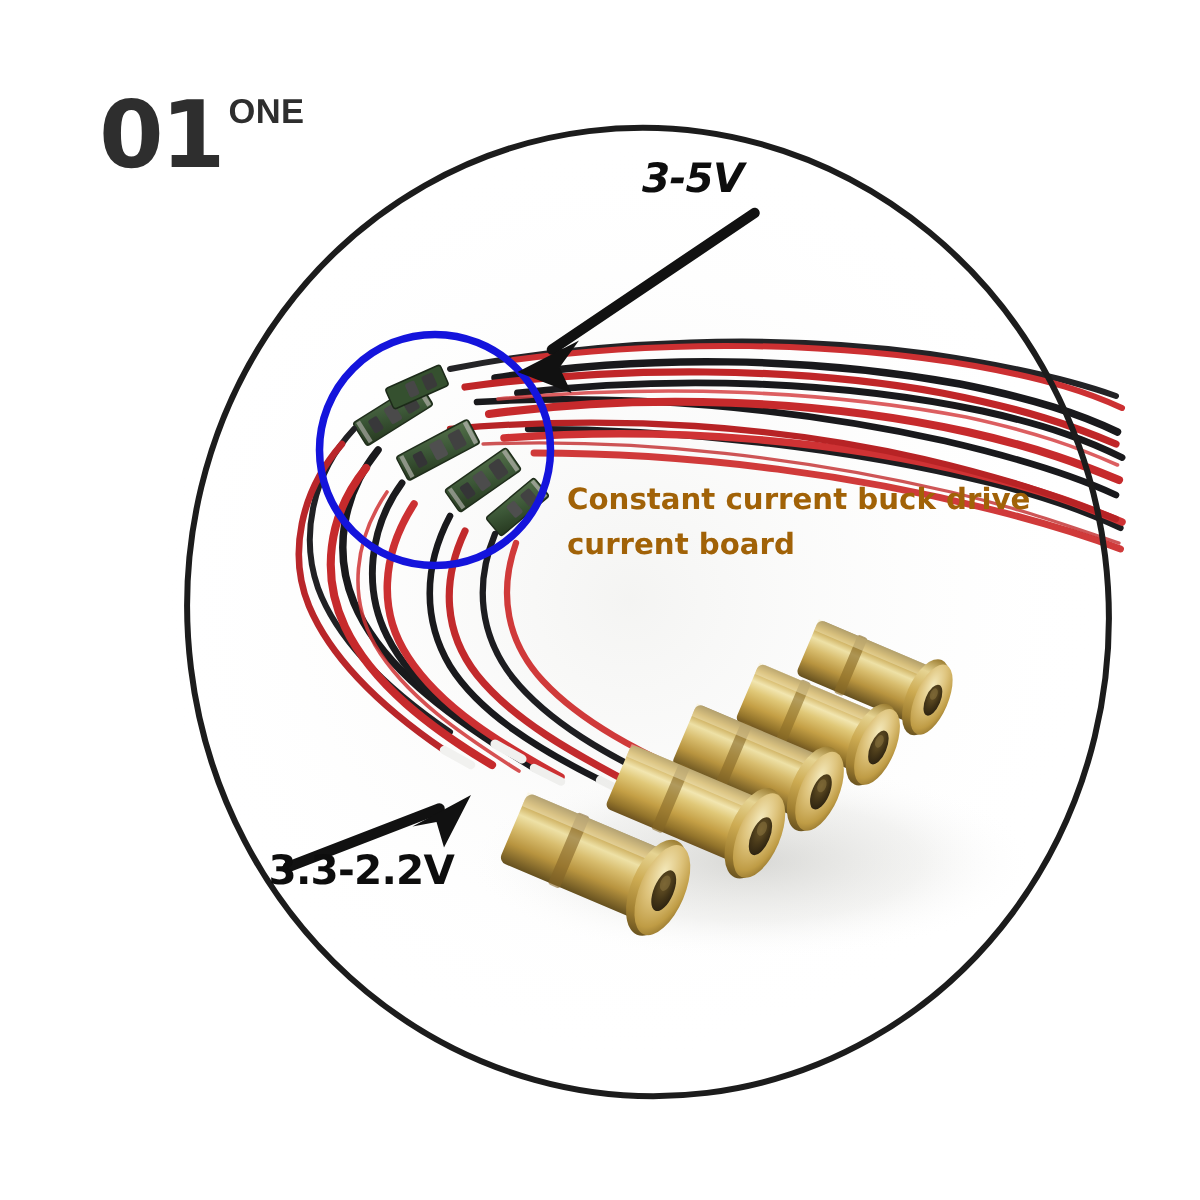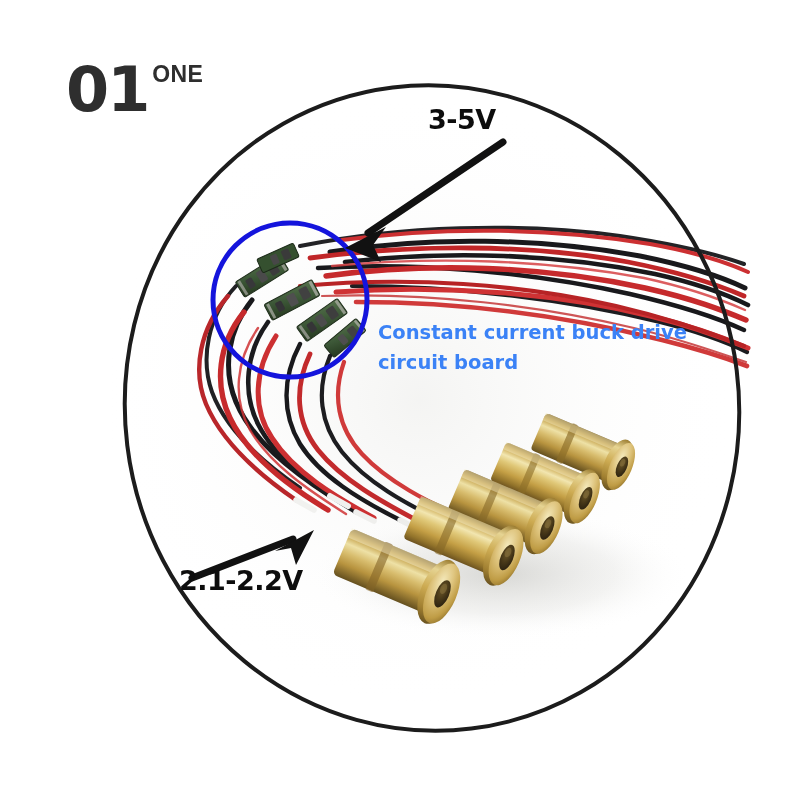--- a/index.html
+++ b/index.html
@@ -48,32 +48,32 @@
 
   
   .callout {
     position: absolute;
     font-family: "DejaVu Sans", sans-serif;
     font-weight: 700;
     color: #0d0d0d;
     white-space: nowrap;
     user-select: none;
   }
-  .callout-top   { left: 428px; top: 104px; font-size: 27px; letter-spacing: -0.5px; }
+  .callout-top   { left: 428px; top: 104px; font-size: 27px; letter-spacing: -0.5px; font-style: italic; }
   .callout-bottom{ left: 179px; top: 565px; font-size: 27px; letter-spacing: -0.5px; }
 
   .desc-block {
     position: absolute;
     left: 378px;
     top: 318px;
     font-family: "DejaVu Sans", sans-serif;
     font-weight: 700;
     font-size: 19.5px;
     line-height: 30px;
-    color: #3b82f6;
+    color: #a16207;
     white-space: nowrap;
     user-select: none;
   }
   .desc-line-3 { padding-left: 7px; }
 </style>
 </head>
 <body>
 
 <div id="stage">
 
@@ -300,20 +300,20 @@
     </g>
   </svg>
 
   <div class="step-badge">
     <span class="step-number">01</span>
     <span class="step-word">ONE</span>
   </div>
 
   <div class="callout callout-top">3-5V</div>
 
-  <div class="callout callout-bottom">2.1-2.2V</div>
+  <div class="callout callout-bottom">3.3-2.2V</div>
 
   <div class="desc-block">
     <div>Constant current buck drive</div>
-    <div>circuit board</div>
+    <div>current board</div>
   </div>
 
 </div>
 
 </body></html>

